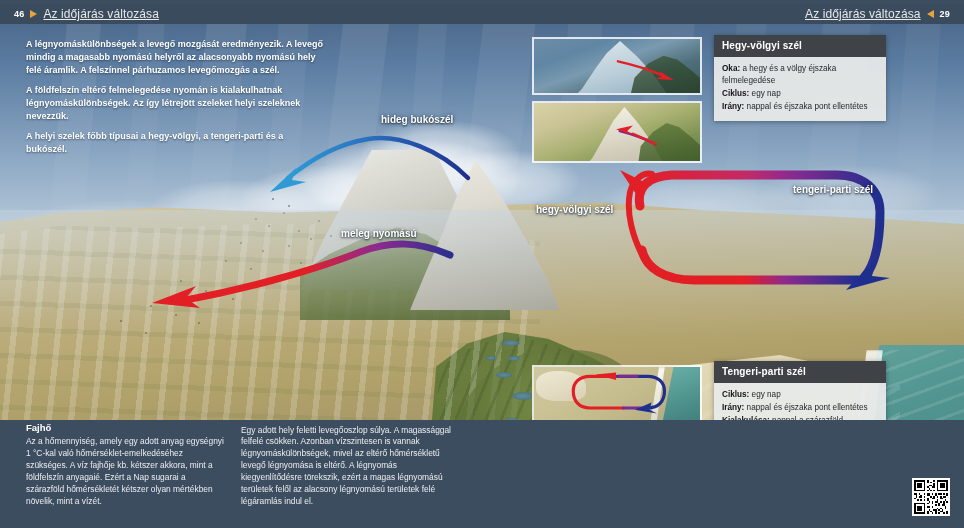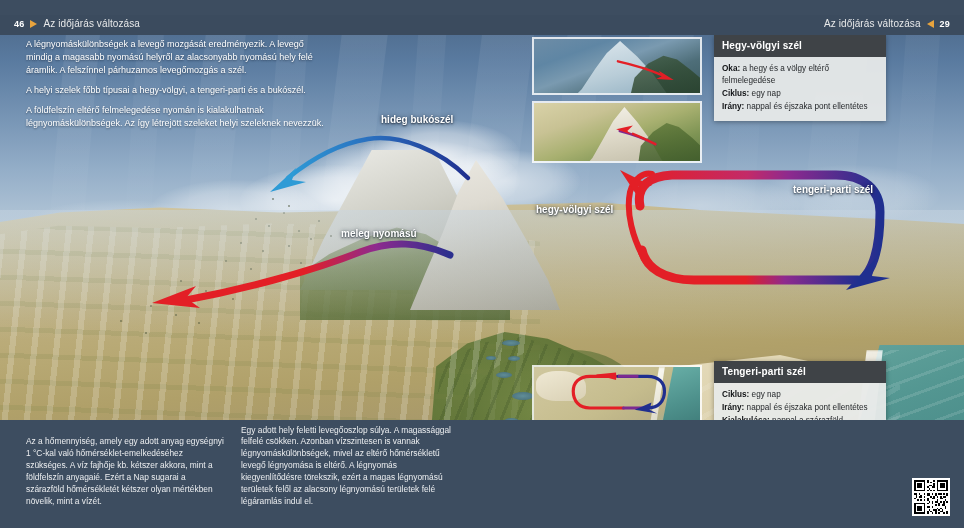--- a/index.html
+++ b/index.html
@@ -12,21 +12,21 @@
   }
   #page {
     position: relative;
     width: 964px; height: 528px;
     background: #3d4d60;
     overflow: hidden;
   }
 
   
   .topbar {
-    position: absolute; left: 0; top: 15px; width: 964px; height: 20px;
+    position: absolute; left: 0; top: 4px; width: 964px; height: 20px;
     background: #3b4b5e;
     z-index: 60;
   }
   .topbar-left {
     position: absolute; left: 14px; top: 3px;
     display: flex; align-items: center; gap: 6px;
   }
   .topbar-right {
     position: absolute; right: 14px; top: 3px;
     display: flex; align-items: center; gap: 6px;
@@ -40,21 +40,21 @@
     border-bottom: 4.5px solid transparent;
     border-left: 7px solid #e8a33d;
   }
   .tri-left {
     width: 0; height: 0;
     border-top: 4.5px solid transparent;
     border-bottom: 4.5px solid transparent;
     border-right: 7px solid #e8a33d;
   }
   .section-title {
-    color: #e8e9ea; font-size: 10px; letter-spacing: .1px;
+    color: #e8e9ea; font-size: 12px; letter-spacing: .1px; text-decoration: underline;
   }
 
   
   .sky {
     position: absolute; left: 0; top: 20px; width: 964px; height: 300px;
     background:
       linear-gradient(180deg,
         #4d6a8c 0%,
         #5a7ba0 14%,
         #7694b4 32%,
@@ -168,20 +168,21 @@
   .headline {
     color: #ffffff; font-size: 33px; font-weight: bold;
     letter-spacing: -.4px; line-height: 1;
     text-shadow: 0 1px 3px rgba(20,32,48,.55);
     margin-bottom: 14px;
   }
   .intro p {
     color: #ffffff; font-size: 9px; line-height: 1.45;
     margin-bottom: 7px;
     text-shadow: 0 1px 2px rgba(20,32,48,.6);
+    font-weight: bold;
   }
 
   
   .inset {
     position: absolute; z-index: 35;
     border: 2px solid rgba(255,255,255,.82);
     overflow: hidden;
   }
   .inset-img { position:absolute; inset:0; }
 
@@ -469,45 +470,46 @@
     </div>
     <div class="topbar-right">
       <span class="section-title">Az időjárás változása</span>
       <span class="tri-left"></span>
       <span class="folio">29</span>
     </div>
   </div>
 
   <div class="intro">
     <p>A légnyomáskülönbségek a levegő mozgását eredményezik. A levegő mindig a magasabb nyomású helyről az alacsonyabb nyomású hely felé áramlik. A felszínnel párhuzamos levegőmozgás a szél.</p>
+    <p>A földfelszín eltérő felmelegedése nyomán is kialakulhatnak légnyomáskülönbségek. Az így létrejött szeleket helyi szeleknek nevezzük.</p>
     <p>A helyi szelek főbb típusai a hegy-völgyi, a tengeri-parti és a bukószél.</p>
-    <p>A földfelszín eltérő felmelegedése nyomán is kialakulhatnak légnyomáskülönbségek. Az így létrejött szeleket helyi szeleknek nevezzük.</p>
   </div>
 
   <div class="panel" style="left:714px; top:35px; width:172px;">
     <div class="panel-head">Hegy-völgyi szél</div>
     <div class="panel-body">
-      <div class="row"><b>Oka:</b><span> a hegy és a völgy eltérő felmelegedése</span></div>
+      <div class="row"><b>Oka:</b><span> a hegy és a völgy éjszaka felmelegedése</span></div>
       <div class="row"><b>Ciklus:</b><span> egy nap</span></div>
       <div class="row"><b>Irány:</b><span> nappal és éjszaka pont ellentétes</span></div>
     </div>
   </div>
 
   <div class="panel" style="left:714px; top:361px; width:172px;">
     <div class="panel-head">Tengeri-parti szél</div>
     <div class="panel-body">
       <div class="row"><b>Ciklus:</b><span> egy nap</span></div>
       <div class="row"><b>Irány:</b><span> nappal és éjszaka pont ellentétes</span></div>
       <div class="row"><b>Kialakulása:</b><span> nappal a szárazföld melegebb, mint a tenger, mert a víz fajhője nagyobb a szárazföldi felszínekénél. Ezért a szél a tenger felől fúj. Éjjel a tenger melegebb, ezért a szél a szárazföld felől fúj.</span></div>
     </div>
   </div>
 
   <div class="bottomband"></div>
 
   <div class="defbox" style="left:26px; bottom:20px; width:200px;">
+    <h4>Fajhő</h4>
     <p>Az a hőmennyiség, amely egy adott anyag egységnyi 1 °C-kal való hőmérséklet-emelkedéséhez szükséges. A víz fajhője kb. kétszer akkora, mint a földfelszín anyagaié. Ezért a Nap sugarai a szárazföld hőmérsékletét kétszer olyan mértékben növelik, mint a vízét.</p>
   </div>
 
   <div class="defbox" style="left:241px; bottom:20px; width:210px;">
     <p>Egy adott hely feletti levegőoszlop súlya. A magassággal felfelé csökken. Azonban vízszintesen is vannak légnyomáskülönbségek, mivel az eltérő hőmérsékletű levegő légnyomása is eltérő. A légnyomás kiegyenlítődésre törekszik, ezért a magas légnyomású területek felől az alacsony légnyomású területek felé légáramlás indul el.</p>
   </div>
 
   <div class="qr">
     <svg viewBox="0 0 21 21" width="34" height="34" shape-rendering="crispEdges">
       <rect width="21" height="21" fill="#ffffff"></rect>

